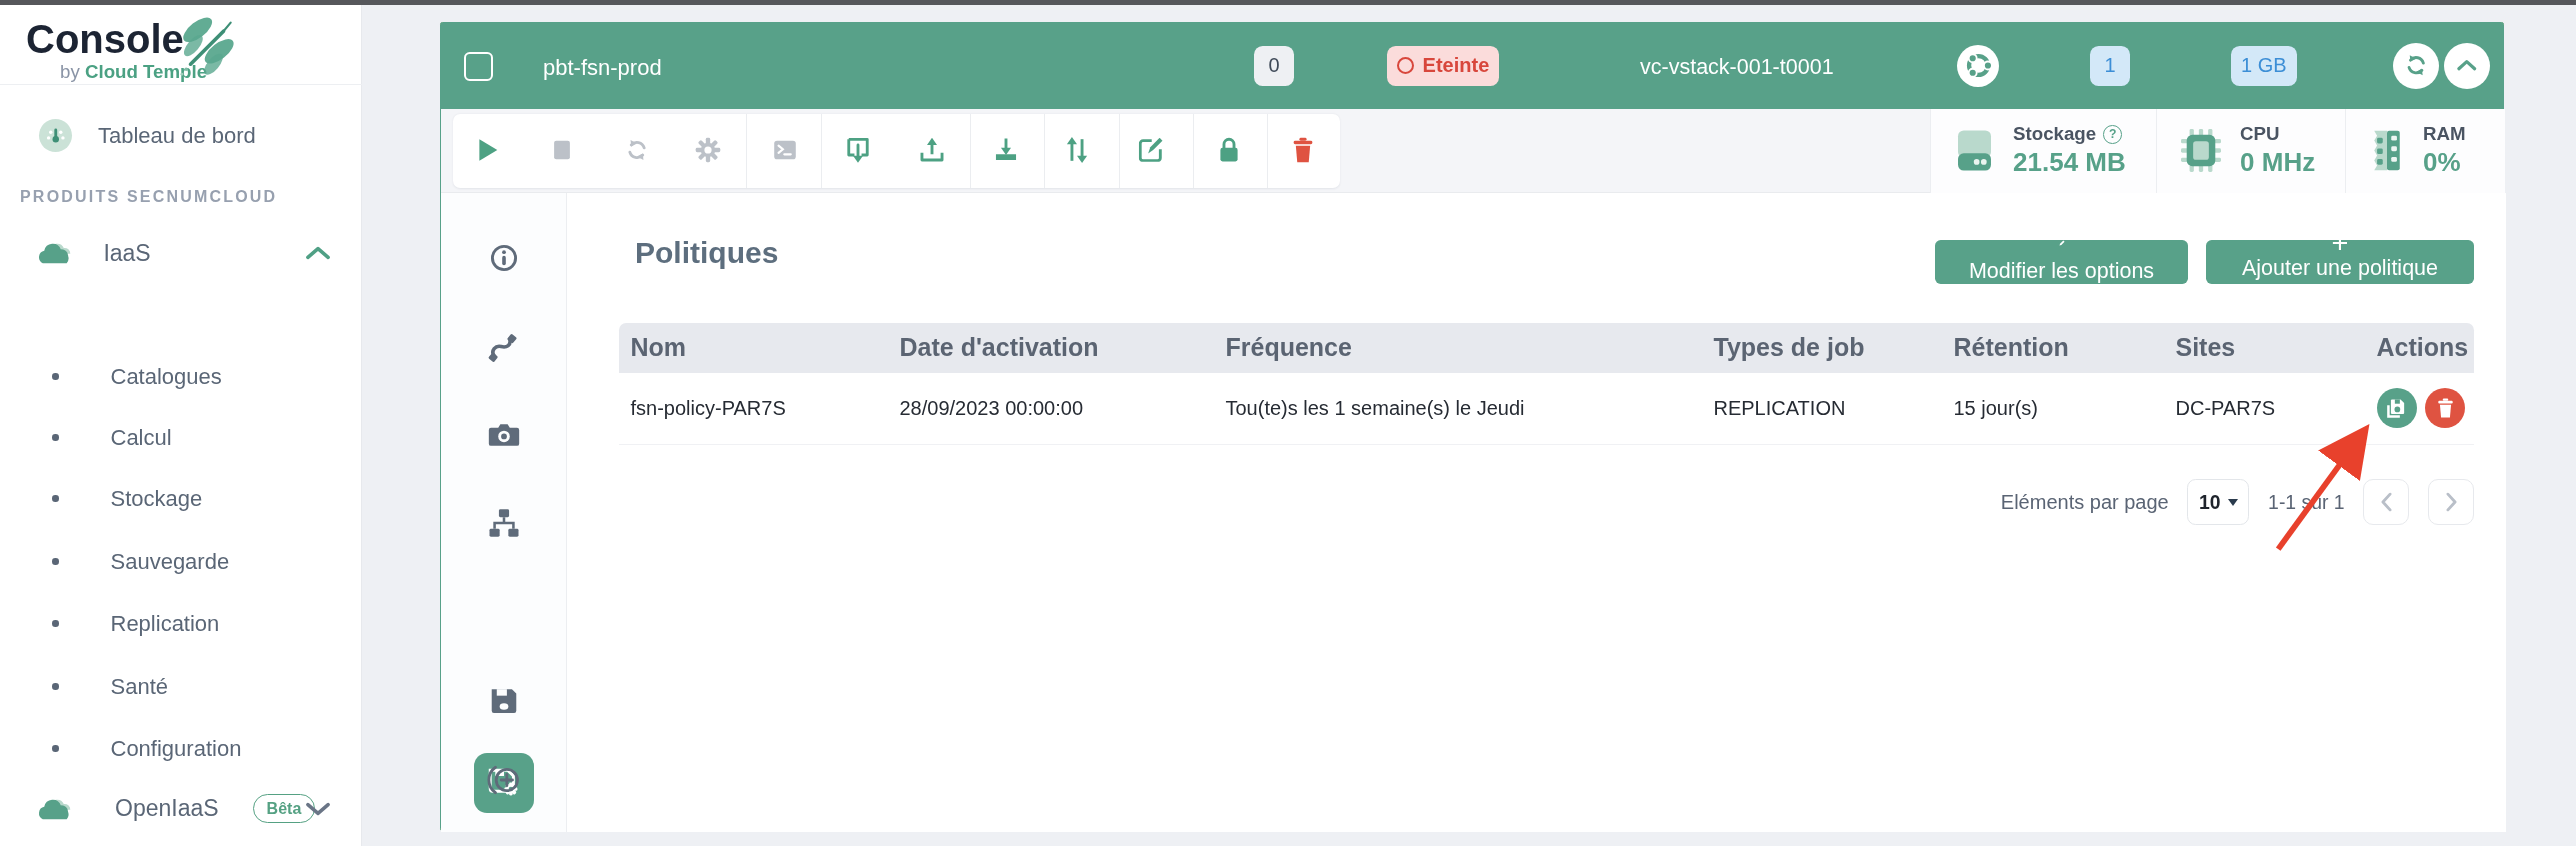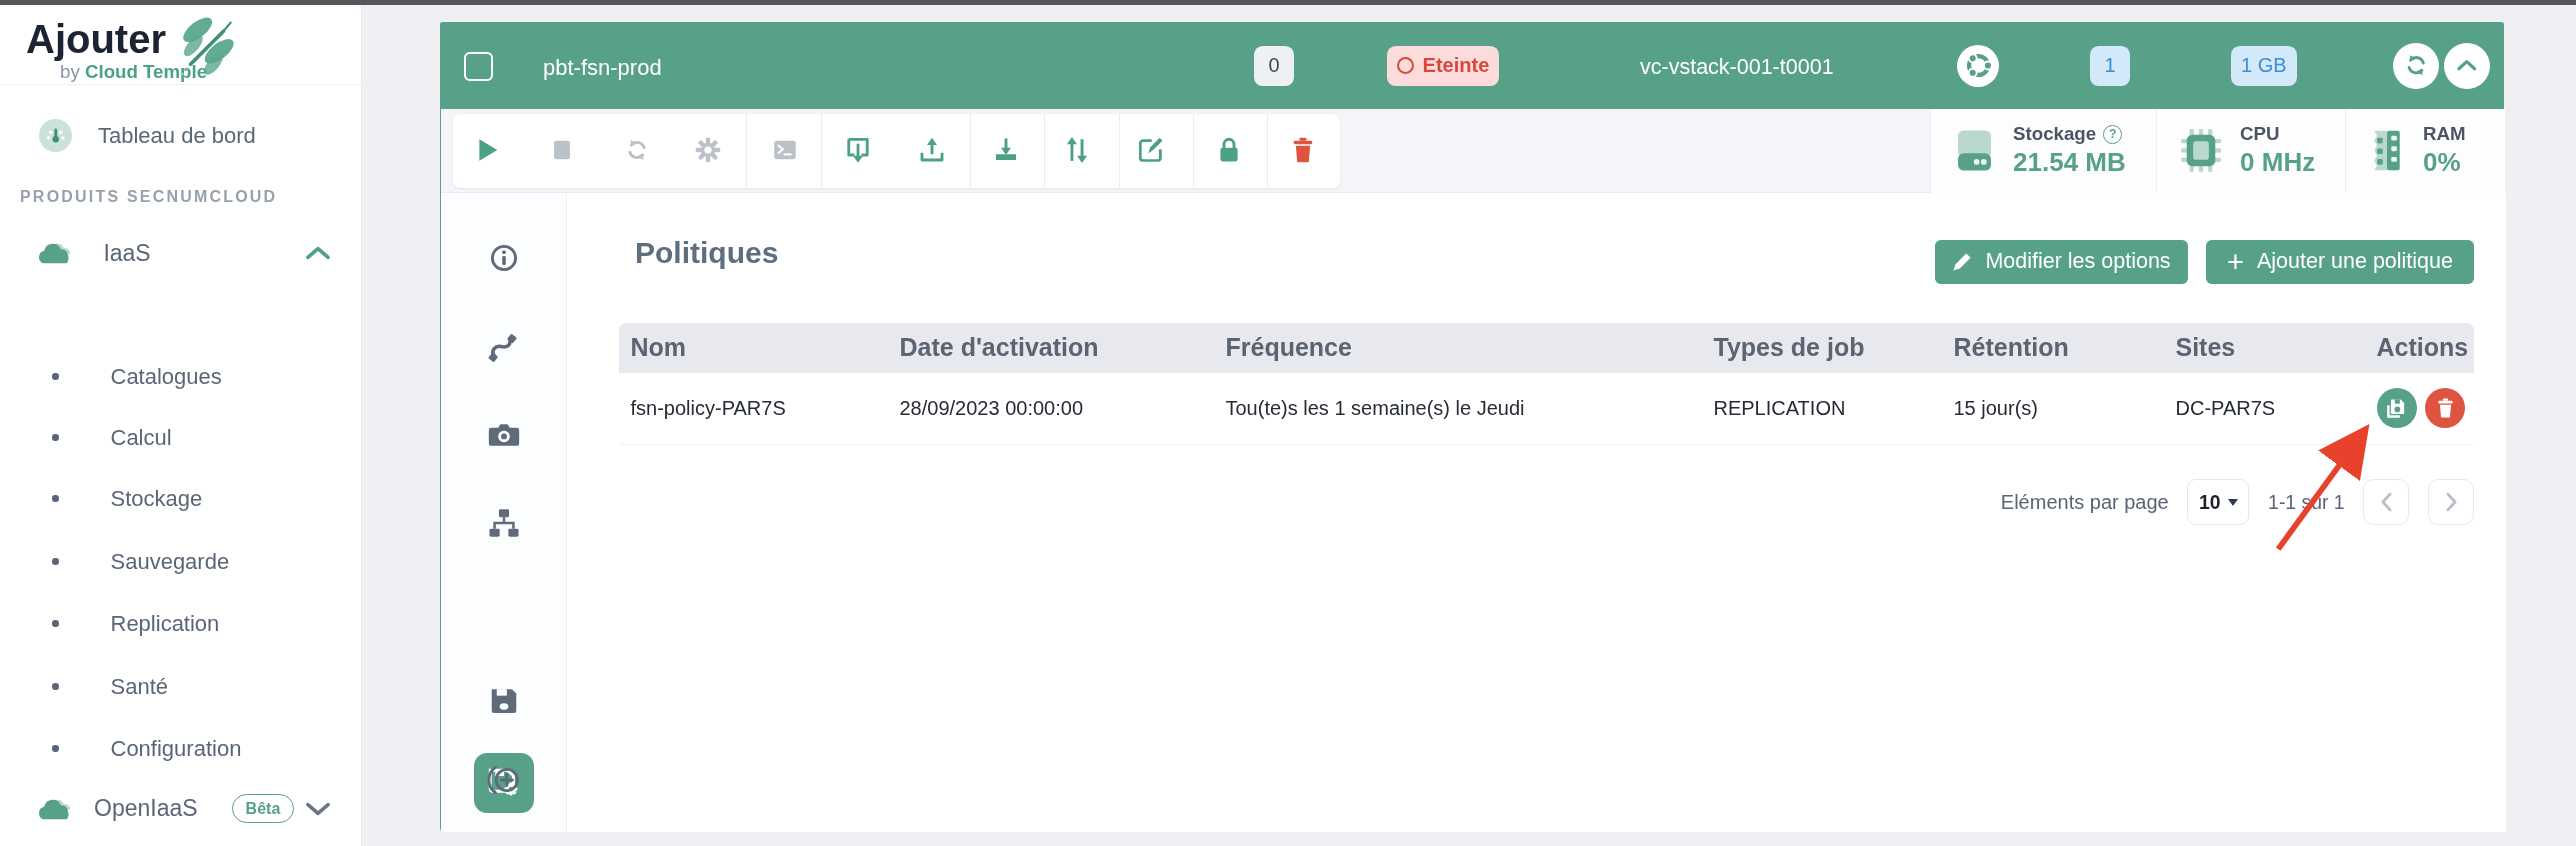--- a/index.html
+++ b/index.html
@@ -84,21 +84,21 @@
   
   #tabstrip { left:0; top:170px; width:126px; height:639px; border-right:0.7px solid #eceef1; background:#fcfdfe; }
   .vtab { position:absolute; left:63px; transform:translate(-50%,-50%); color:#5f6b7a; }
   #vtab-active { position:absolute; left:33px; top:560px; width:60px; height:60px; background:#58a189;
     border-radius:13px; display:flex; align-items:center; justify-content:center; }
 
   
   #content { left:126px; top:170px; width:1939px; height:639px; background:#ffffff; }
   #pg-title { left:52px; top:43px; font-size:30px; font-weight:700; color:#5d6e7e;margin-left:16px; }
   .gbtn { position:absolute; top:47px; height:44px; background:#58a189; border-radius:5.7px; color:#ffffff;
-    font-size:21.5px; display:flex; align-items:center; justify-content:center; gap:13px; }
+    font-size:21.5px; display:flex; align-items:center; justify-content:center; gap:13px;flex-direction:column; }
   #btn-edit { left:1368px; width:253px; }
   #btn-add { left:1639px; width:268px; }
   #btn-add .plus { font-size:29px; font-weight:400; line-height:0; }
 
   #ptable { left:52px; top:130px; width:1855px; }
   .trow { display:grid; grid-template-columns:269px 326px 488px 240px 222px 201px 108px; align-items:center; }
   #thead { height:50px; background:#e7e9ee; border-radius:7.2px 7.2px 0 0; font-size:25px; font-weight:700; color:#5b6472; }
   #tbodyrow { height:72px; background:#ffffff; border-bottom:0.7px solid #f0f1f4; font-size:20px; color:#262b33; }
   .tcell { padding-left:11.5px; }
   .rowbtn { width:40px; height:40px; border-radius:50%; display:flex; align-items:center; justify-content:center; }
@@ -114,21 +114,21 @@
     display:flex; align-items:center; justify-content:center; color:#b9bfc8; }
 
   #arrow-overlay { left:0; top:0; width:2576px; height:847px; pointer-events:none; }
 </style>
 </head>
 <body>
 
 <div id="topstrip" class="abs"></div>
 
 <div id="sidebar" class="abs">
-  <div id="logo-title" class="abs">Ajouter</div>
+  <div id="logo-title" class="abs">Console</div>
   <div id="logo-sub" class="abs">
     <span>by</span>
     <b>Cloud Temple</b>
   </div>
   <svg id="logo-fly" class="abs" width="62" height="66" viewBox="0 0 86 92">
     <g fill="#5aa88e">
       <ellipse cx="30" cy="22" rx="24" ry="11" transform="rotate(-38 30 22)" opacity=".95"></ellipse>
       <ellipse cx="60" cy="52" rx="24" ry="11" transform="rotate(-38 60 52)" opacity=".95"></ellipse>
       <ellipse cx="24" cy="44" rx="18" ry="8" transform="rotate(-50 24 44)" opacity=".8"></ellipse>
       <ellipse cx="52" cy="70" rx="18" ry="8" transform="rotate(-50 52 70)" opacity=".8"></ellipse>
@@ -195,21 +195,21 @@
   <div class="nav-row sub-row" style="top:729px">
     <span class="bullet"></span>
     <span class="nav-label">Configuration</span>
   </div>
 
   <div class="nav-row" style="left:37px; top:782px; height:43px; width:294px">
     <svg width="42" height="32" viewBox="0 0 58 44">
       <path d="M18 18a10 10 0 0 1 19-3 8 8 0 0 1 9 8H20a9 9 0 0 1-2-5z" fill="#b9d9cc"></path>
       <path d="M8 36a9 9 0 0 1 2-17 12 12 0 0 1 23-2 9 9 0 0 1 10 9 10 10 0 0 1-2 10z" fill="#57a189"></path>
     </svg>
-    <span class="nav-label" style="margin-left:15px; font-size:23px">OpenIaaS</span>
+    <span class="nav-label" style="margin-left:36px; font-size:23px">OpenIaaS</span>
     <span class="openiaas-badge" style="margin-left:34px">Bêta</span>
     <svg style="position:absolute; right:0" width="26" height="16" viewBox="0 0 36 22">
       <polyline points="4,5 18,17 32,5" fill="none" stroke="#6a7586" stroke-width="5" stroke-linecap="round" stroke-linejoin="round"></polyline>
     </svg>
   </div>
 </div>
 
 <div id="panel" class="abs">
 
   <div id="vmbar" class="abs">

